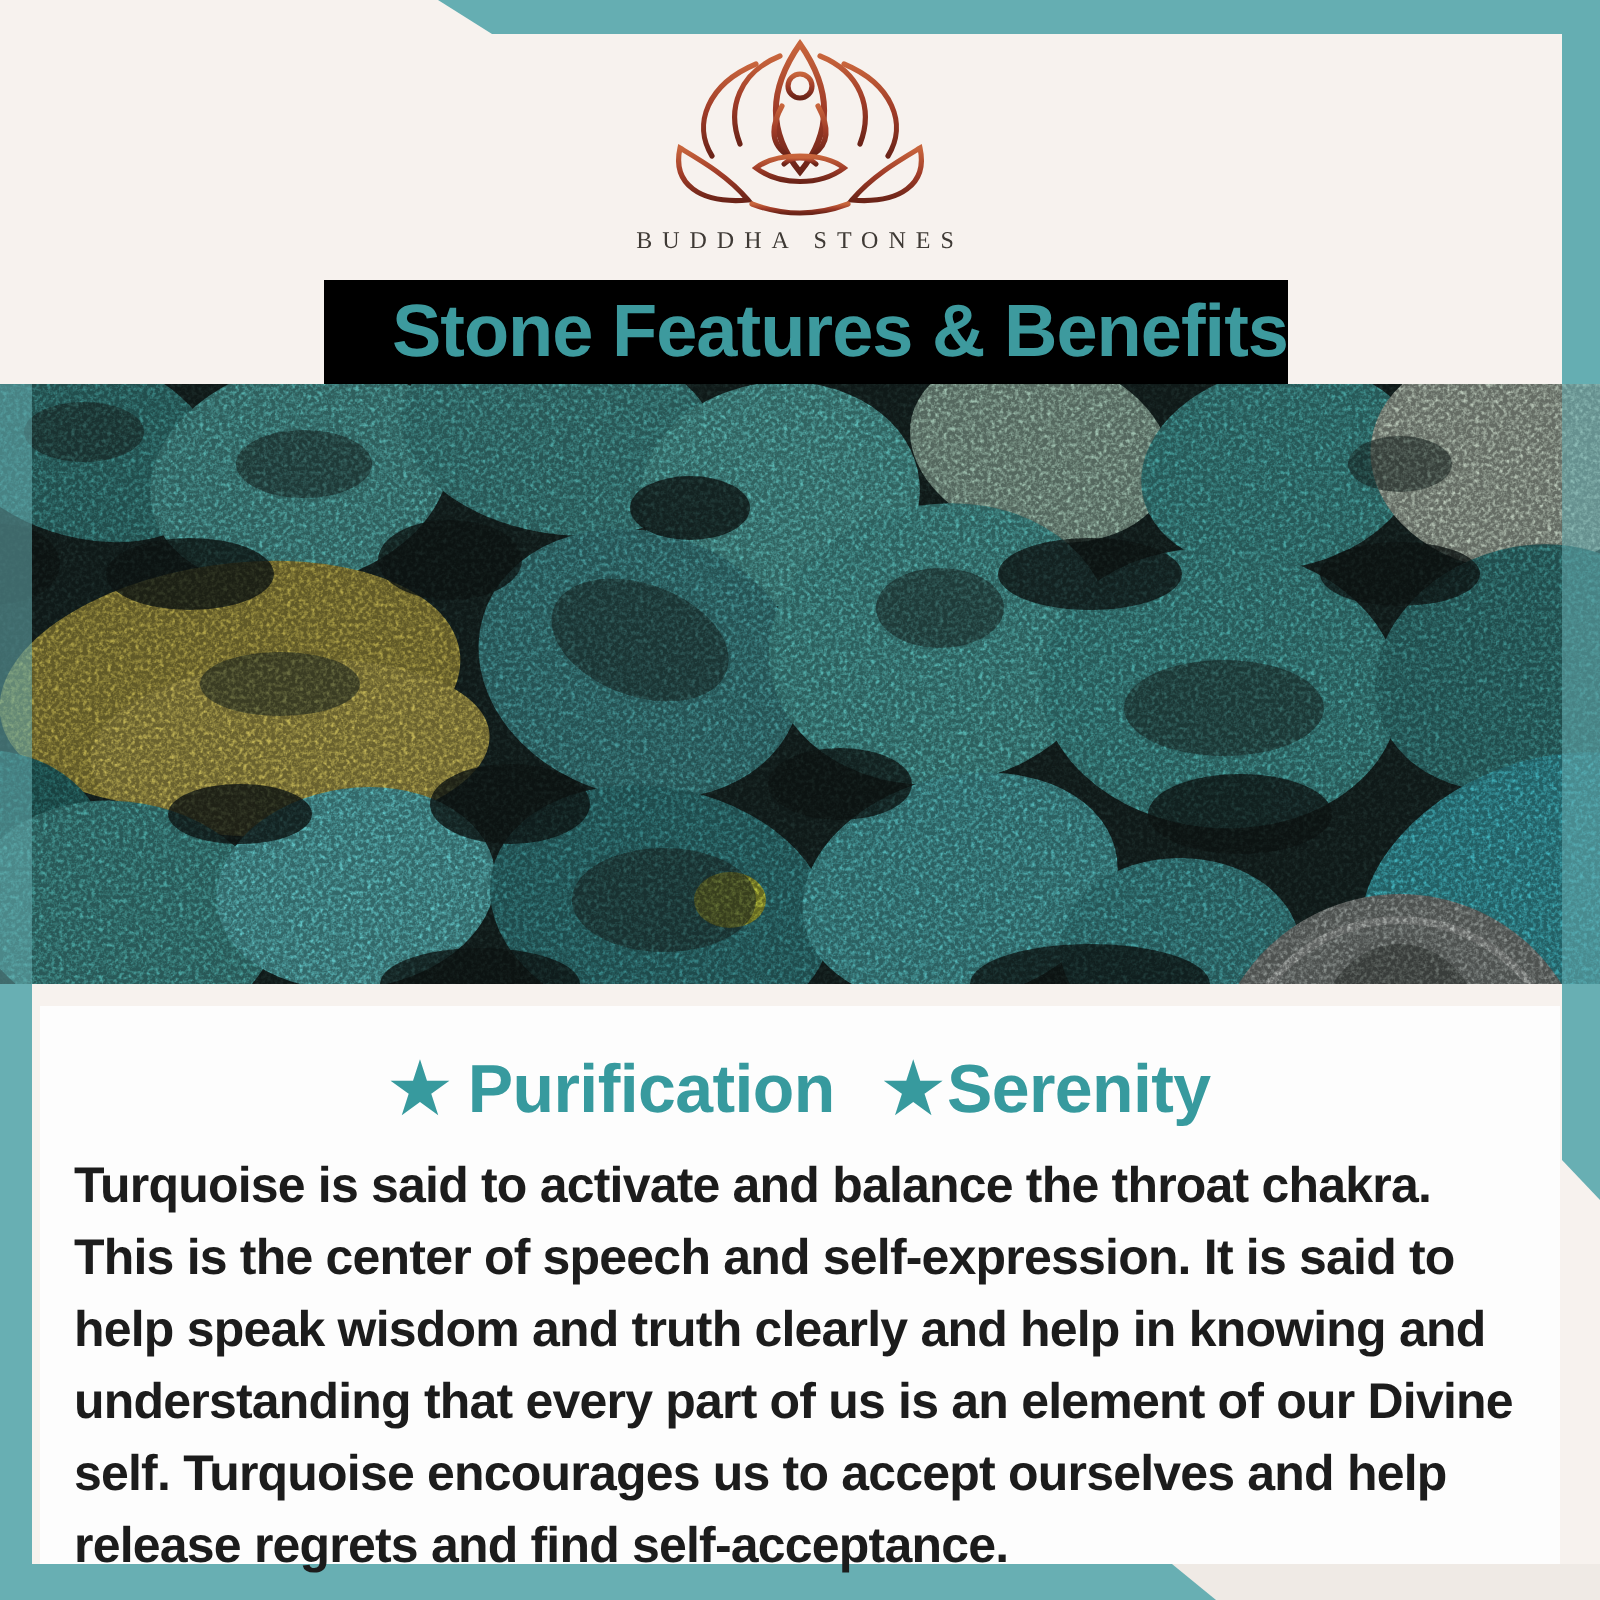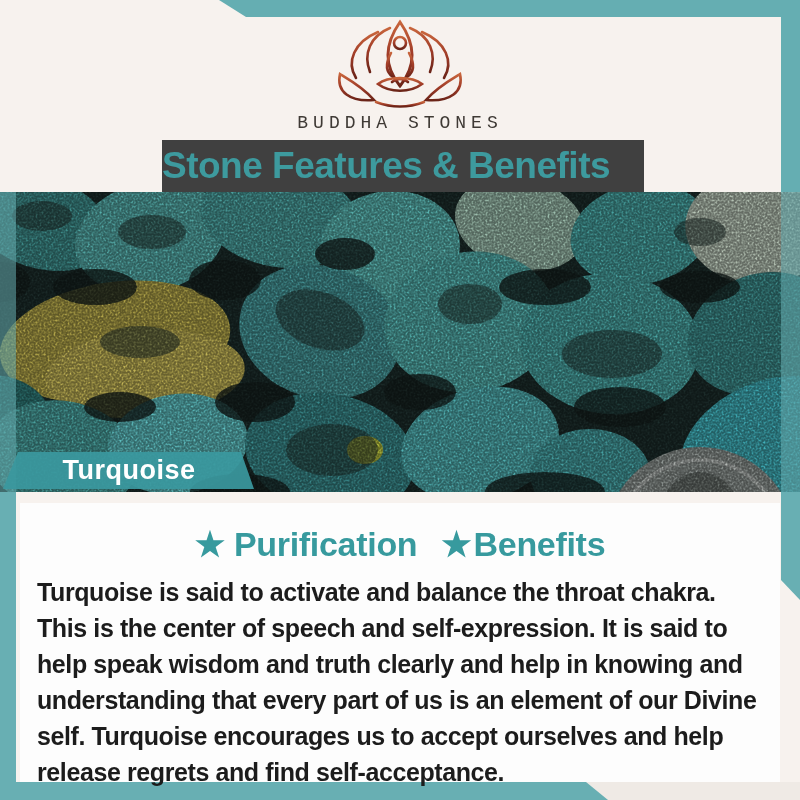--- a/index.html
+++ b/index.html
@@ -42,28 +42,28 @@
     background:#68afb3;
     clip-path:polygon(0 0, 586px 0, 608px 18px, 0 18px);
   }
   
   .logo{
     position:absolute; left:330px; top:16px; width:140px; height:100px;
   }
   .brand-name{
     position:absolute; left:0; top:113px; width:800px;
     text-align:center;
-    font-family:Liberation Mono, monospace;
-    font-size:18px; letter-spacing:5px; color:#3f3a35;
+    font-family:Liberation Serif, serif;
+    font-size:12px; letter-spacing:5px; color:#3f3a35;
   }
   
   .heading-band{
     position:absolute; left:162px; top:140px; width:482px; height:52px;
-    background:#404040;
-    display:flex; align-items:center; justify-content:flex-start;
+    background:#000000;
+    display:flex; align-items:center; justify-content:flex-end;
   }
   .heading-band h1{
     margin:0; font-size:37px; font-weight:bold; letter-spacing:-0.5px;
     color:#3d9a9e;
   }
   
   .photo{
     position:absolute; left:0; top:192px; width:800px; height:300px;
     background:#2d6b6a;
   }
@@ -202,29 +202,26 @@
 
       <rect width="800" height="300" filter="url(#speckle)" opacity="0.45"></rect>
     </svg>
   </div>
 
   <div class="overlay-left"></div>
   <div class="overlay-right"></div>
   <div class="strip-left-bottom"></div>
   <div class="tail-right"></div>
 
-  <div class="ribbon">
-    <span>Turquoise</span>
-  </div>
 
   <div class="card">
     <div class="features">
       <span class="feature">
         <span class="star">★</span><span>Purification</span>
       </span>
       <span class="feature">
-        <span class="star">★</span><span>Benefits</span>
+        <span class="star">★</span><span>Serenity</span>
       </span>
     </div>
     <p class="description">Turquoise is said to activate and balance the throat chakra. This is the center of speech and self-expression. It is said to help speak wisdom and truth clearly and help in knowing and understanding that every part of us is an element of our Divine self. Turquoise encourages us to accept ourselves and help release regrets and find self-acceptance.</p>
   </div>
 
 </div>
 
 </body></html>

